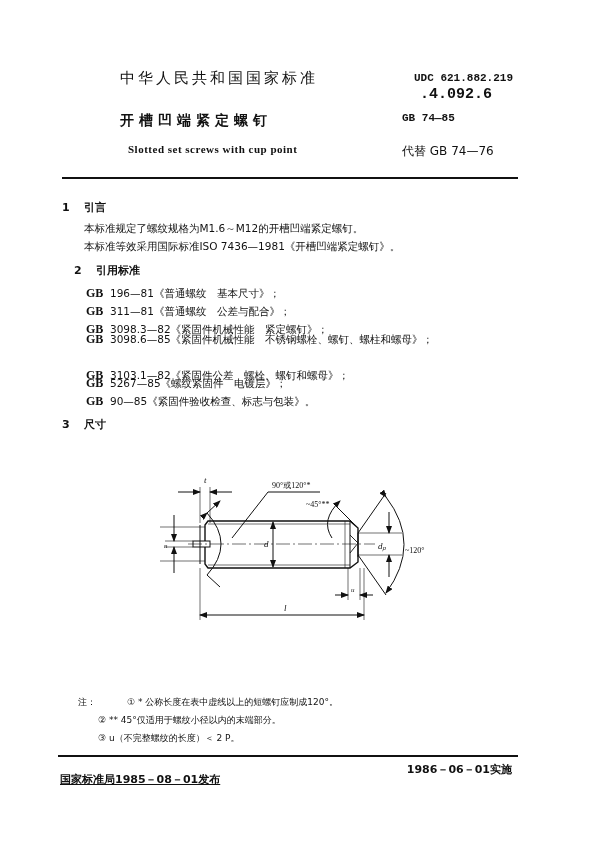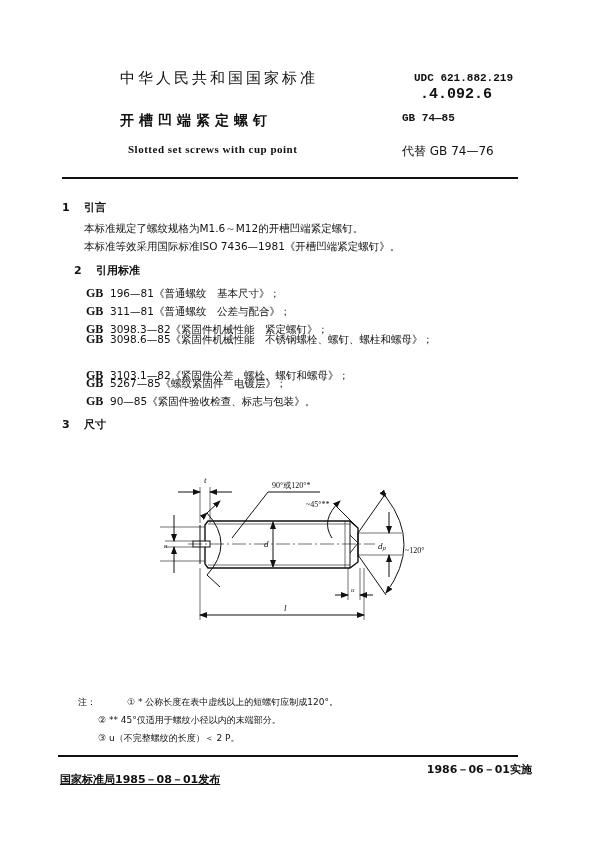--- a/index.html
+++ b/index.html
@@ -140,13 +140,13 @@
 </svg>
 
 <div class="abs notes" style="left:78px; top:696px;">注：</div>
 <div class="abs notes" style="left:111px; top:696px;margin-left:16px;">① * 公称长度在表中虚线以上的短螺钉应制成120°。</div>
 <div class="abs notes" style="left:98px; top:714px;">② ** 45°仅适用于螺纹小径以内的末端部分。</div>
 <div class="abs notes" style="left:98px; top:732px;text-align:center;">③ u（不完整螺纹的长度）＜ 2 P。</div>
 
 <div class="rule" style="left:58px; top:755px; width:460px; height:2px;"></div>
 
 <div class="abs foot" style="left:60px; top:772px;text-decoration:underline;">国家标准局1985－08－01发布</div>
-<div class="abs foot" style="right:68px; top:762px;">1986－06－01实施</div>
+<div class="abs foot" style="right:88px; top:762px;">1986－06－01实施</div>
 
 </body></html>

